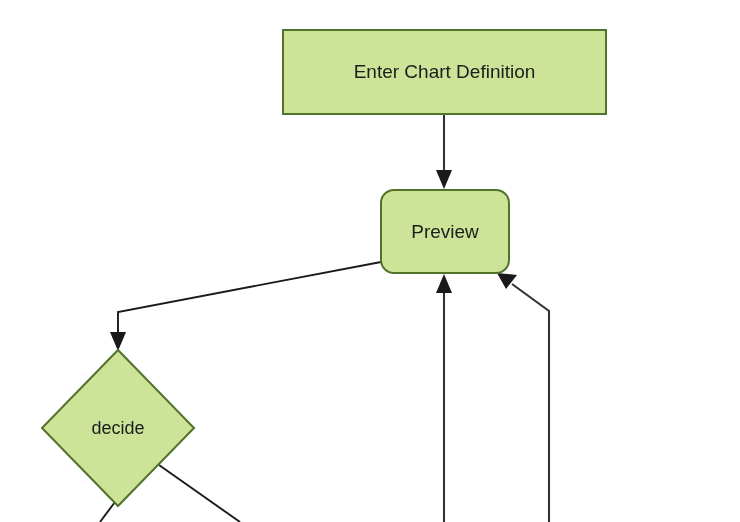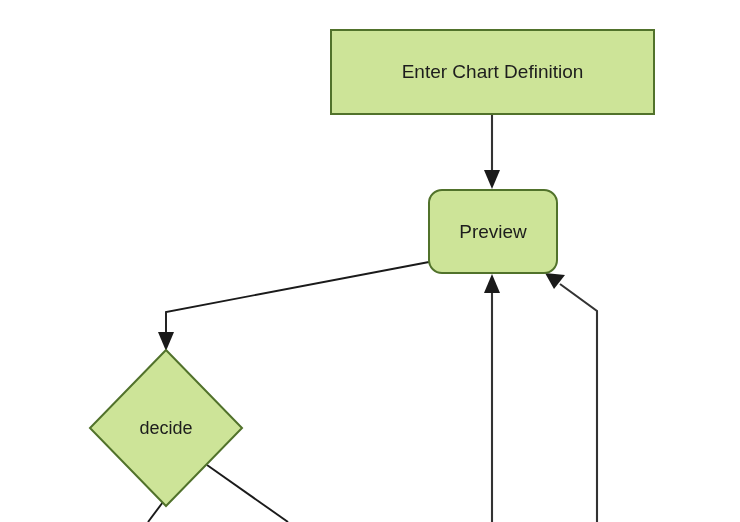--- a/index.html
+++ b/index.html
@@ -10,21 +10,20 @@
   }
   body {
     font-family: "Liberation Sans", sans-serif;
   }
   #diagram-canvas {
     position: relative;
     width: 664px;
     height: 522px;
     background: #ffffff;
     overflow: hidden;
-    margin-left: 48px;
   }
   #flow-svg {
     position: absolute;
     top: 0;
     left: 0;
     width: 740px;
     height: 522px;
   }
   .node-shape {
     fill: #cde498;

